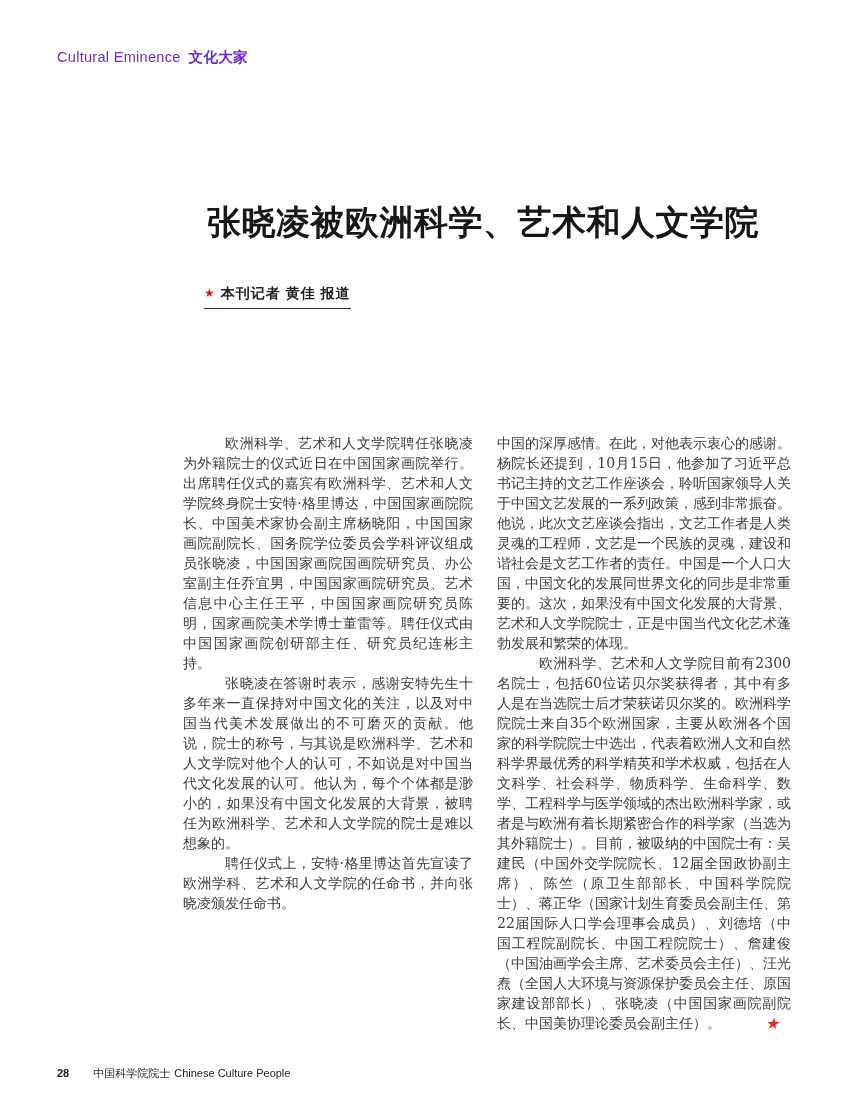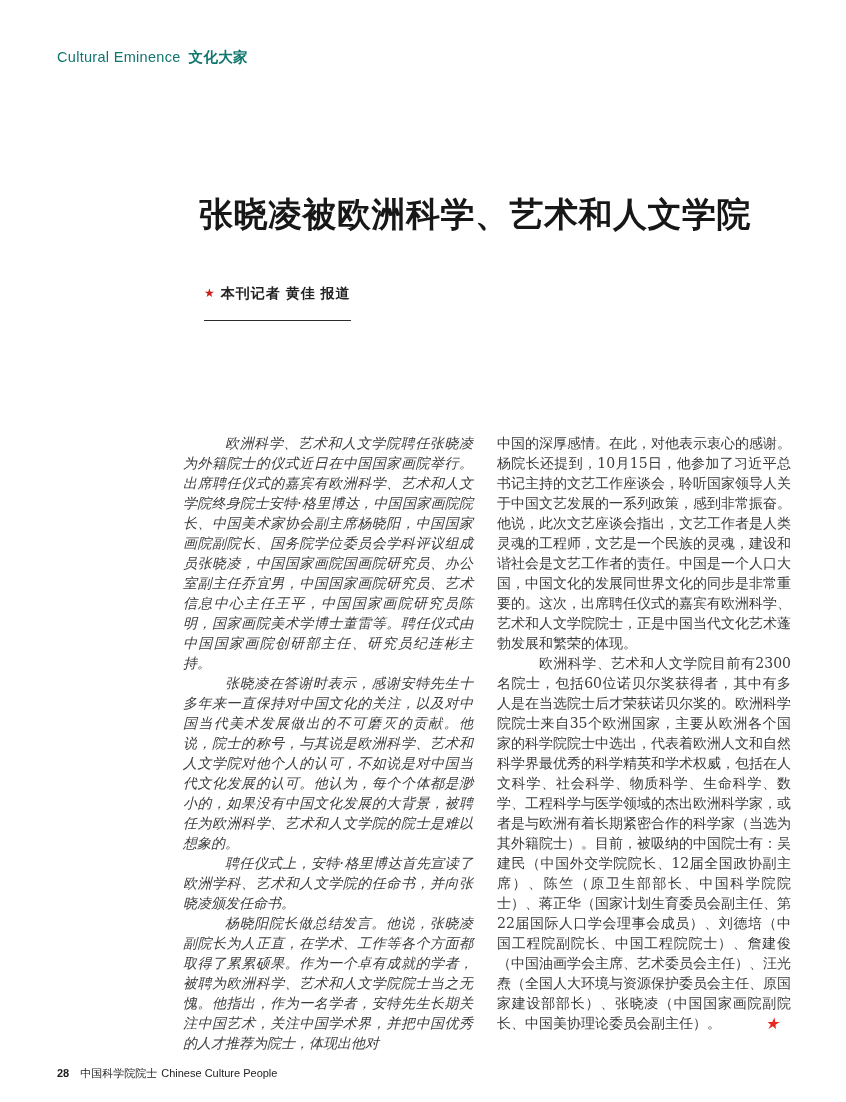--- a/index.html
+++ b/index.html
@@ -14,21 +14,21 @@
     overflow: hidden;
     font-family: "Liberation Sans", sans-serif;
   }
 
   
   .section-header {
     position: absolute;
     left: 57px;
     top: 48px;
     font-size: 14.5px;
-    color: #0f766e;
+    color: #6d28d9;
     letter-spacing: 0.3px;
     white-space: nowrap;
   }
   .section-header .zh {
     margin-left: 8px;
     font-weight: bold;
   }
 
   
   .article-title {
@@ -44,21 +44,21 @@
     letter-spacing: 0.5px;
   }
 
   
   .byline {
     position: absolute;
     left: 204px;
     top: 284px;
     display: inline-block;
     border-bottom: 1.5px solid #2b2b2b;
-    padding-bottom: 17px;
+    padding-bottom: 5px;
     white-space: nowrap;
   }
   .byline .star {
     color: #cf1f1a;
     font-size: 12px;
     margin-right: 6px;
     vertical-align: 1px;
   }
   .byline .byline-text {
     font-family: "Liberation Sans", sans-serif;
@@ -71,21 +71,21 @@
   
   .body-col {
     position: absolute;
     top: 433px;
     font-family: "DejaVu Serif", "Liberation Serif", serif;
     font-size: 14px;
     line-height: 20px;
     color: #3b3b3b;
     text-align: justify;
   }
-  .col-left  { left: 183px; width: 290px; font-style: italic; }
+  .col-left  { left: 183px; width: 290px; }
   .col-right { left: 497px; width: 294px; }
   .para { margin: 0; }
   .para.indent { text-indent: 3em; }
 
   .end-star {
     color: #e52b1e;
     font-size: 16px;
     display: inline-block;
     transform: skewX(-12deg);
     margin-left: 3px;
@@ -97,48 +97,47 @@
   .page-footer {
     position: absolute;
     left: 57px;
     top: 1066px;
     font-size: 11px;
     color: #1d1d1d;
     white-space: nowrap;
   }
   .page-footer .page-num {
     font-weight: bold;
-    margin-right: 11px;
+    margin-right: 24px;
   }
   .page-footer .mag-zh { margin-right: 4px; }
 </style>
 </head>
 <body>
 
 <div class="section-header">
   <span class="en">Cultural Eminence</span><span class="zh">文化大家</span>
 </div>
 
-<h1 class="article-title" style="margin:0;">
+<h1 class="article-title" style="margin:8px;">
   <div>张晓凌被欧洲科学、艺术和人文学院</div>
 </h1>
 
 <div class="byline">
   <span class="star">★</span><span class="byline-text">本刊记者 黄佳 报道</span>
 </div>
 
 <div class="body-col col-left">
   <p class="para indent">欧洲科学、艺术和人文学院聘任张晓凌为外籍院士的仪式近日在中国国家画院举行。出席聘任仪式的嘉宾有欧洲科学、艺术和人文学院终身院士安特·格里博达，中国国家画院院长、中国美术家协会副主席杨晓阳，中国国家画院副院长、国务院学位委员会学科评议组成员张晓凌，中国国家画院国画院研究员、办公室副主任乔宜男，中国国家画院研究员、艺术信息中心主任王平，中国国家画院研究员陈明，国家画院美术学博士董雷等。聘任仪式由中国国家画院创研部主任、研究员纪连彬主持。</p>
   <p class="para indent">张晓凌在答谢时表示，感谢安特先生十多年来一直保持对中国文化的关注，以及对中国当代美术发展做出的不可磨灭的贡献。他说，院士的称号，与其说是欧洲科学、艺术和人文学院对他个人的认可，不如说是对中国当代文化发展的认可。他认为，每个个体都是渺小的，如果没有中国文化发展的大背景，被聘任为欧洲科学、艺术和人文学院的院士是难以想象的。</p>
   <p class="para indent">聘任仪式上，安特·格里博达首先宣读了欧洲学科、艺术和人文学院的任命书，并向张晓凌颁发任命书。</p>
-  <p class="para indent">杨晓阳院长做总结发言。他说，张晓凌副院长为人正直，在学术、工作等各个方面都取得了累累硕果。作为一个卓有成就的学者，被聘为欧洲科学、艺术和人文学院院士当之无愧。他指出，作为一名学者，安特先生长期关注中国艺术，关注中国学术界，并把中国优秀的人才推荐为院士，体现出他对</p>
 </div>
 
 <div class="body-col col-right">
-  <p class="para">中国的深厚感情。在此，对他表示衷心的感谢。杨院长还提到，10月15日，他参加了习近平总书记主持的文艺工作座谈会，聆听国家领导人关于中国文艺发展的一系列政策，感到非常振奋。他说，此次文艺座谈会指出，文艺工作者是人类灵魂的工程师，文艺是一个民族的灵魂，建设和谐社会是文艺工作者的责任。中国是一个人口大国，中国文化的发展同世界文化的同步是非常重要的。这次，出席聘任仪式的嘉宾有欧洲科学、艺术和人文学院院士，正是中国当代文化艺术蓬勃发展和繁荣的体现。</p>
+  <p class="para">中国的深厚感情。在此，对他表示衷心的感谢。杨院长还提到，10月15日，他参加了习近平总书记主持的文艺工作座谈会，聆听国家领导人关于中国文艺发展的一系列政策，感到非常振奋。他说，此次文艺座谈会指出，文艺工作者是人类灵魂的工程师，文艺是一个民族的灵魂，建设和谐社会是文艺工作者的责任。中国是一个人口大国，中国文化的发展同世界文化的同步是非常重要的。这次，如果没有中国文化发展的大背景、艺术和人文学院院士，正是中国当代文化艺术蓬勃发展和繁荣的体现。</p>
   <p class="para indent">
     <span>欧洲科学、艺术和人文学院目前有2300名院士，包括60位诺贝尔奖获得者，其中有多人是在当选院士后才荣获诺贝尔奖的。欧洲科学院院士来自35个欧洲国家，主要从欧洲各个国家的科学院院士中选出，代表着欧洲人文和自然科学界最优秀的科学精英和学术权威，包括在人文科学、社会科学、物质科学、生命科学、数学、工程科学与医学领域的杰出欧洲科学家，或者是与欧洲有着长期紧密合作的科学家（当选为其外籍院士）。目前，被吸纳的中国院士有：吴建民（中国外交学院院长、12届全国政协副主席）、陈竺（原卫生部部长、中国科学院院士）、蒋正华（国家计划生育委员会副主任、第22届国际人口学会理事会成员）、刘德培（中国工程院副院长、中国工程院院士）、詹建俊（中国油画学会主席、艺术委员会主任）、汪光焘（全国人大环境与资源保护委员会主任、原国家建设部部长）、张晓凌（中国国家画院副院长、中国美协理论委员会副主任）。</span><span class="end-star">★</span>
   </p>
 </div>
 
 <div class="page-footer">
   <span class="page-num">28</span><span class="mag-zh">中国科学院院士</span><span class="mag-en">Chinese Culture People</span>
 </div>
 
 </body></html>

